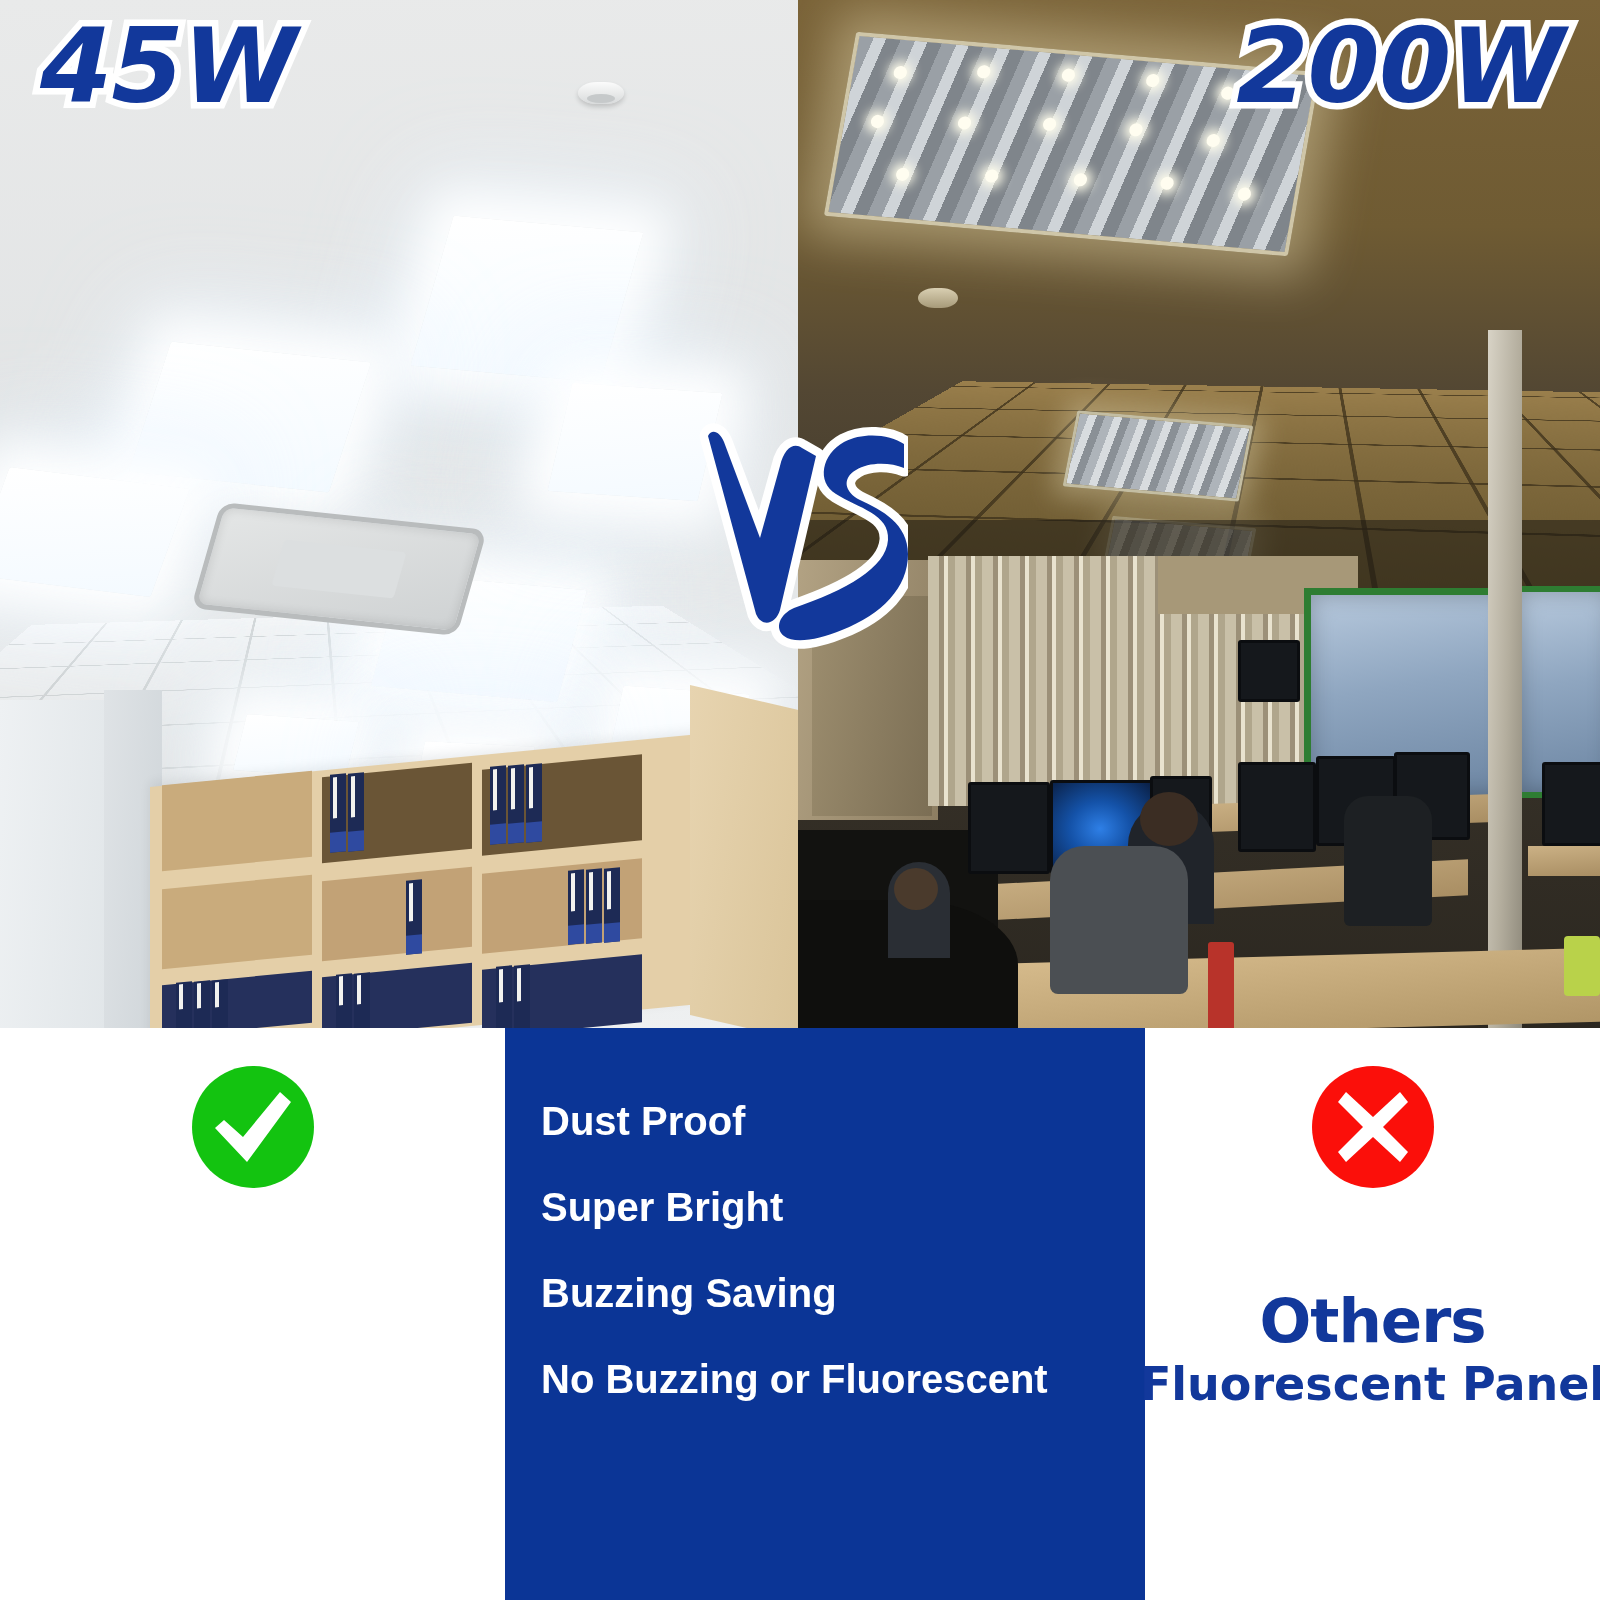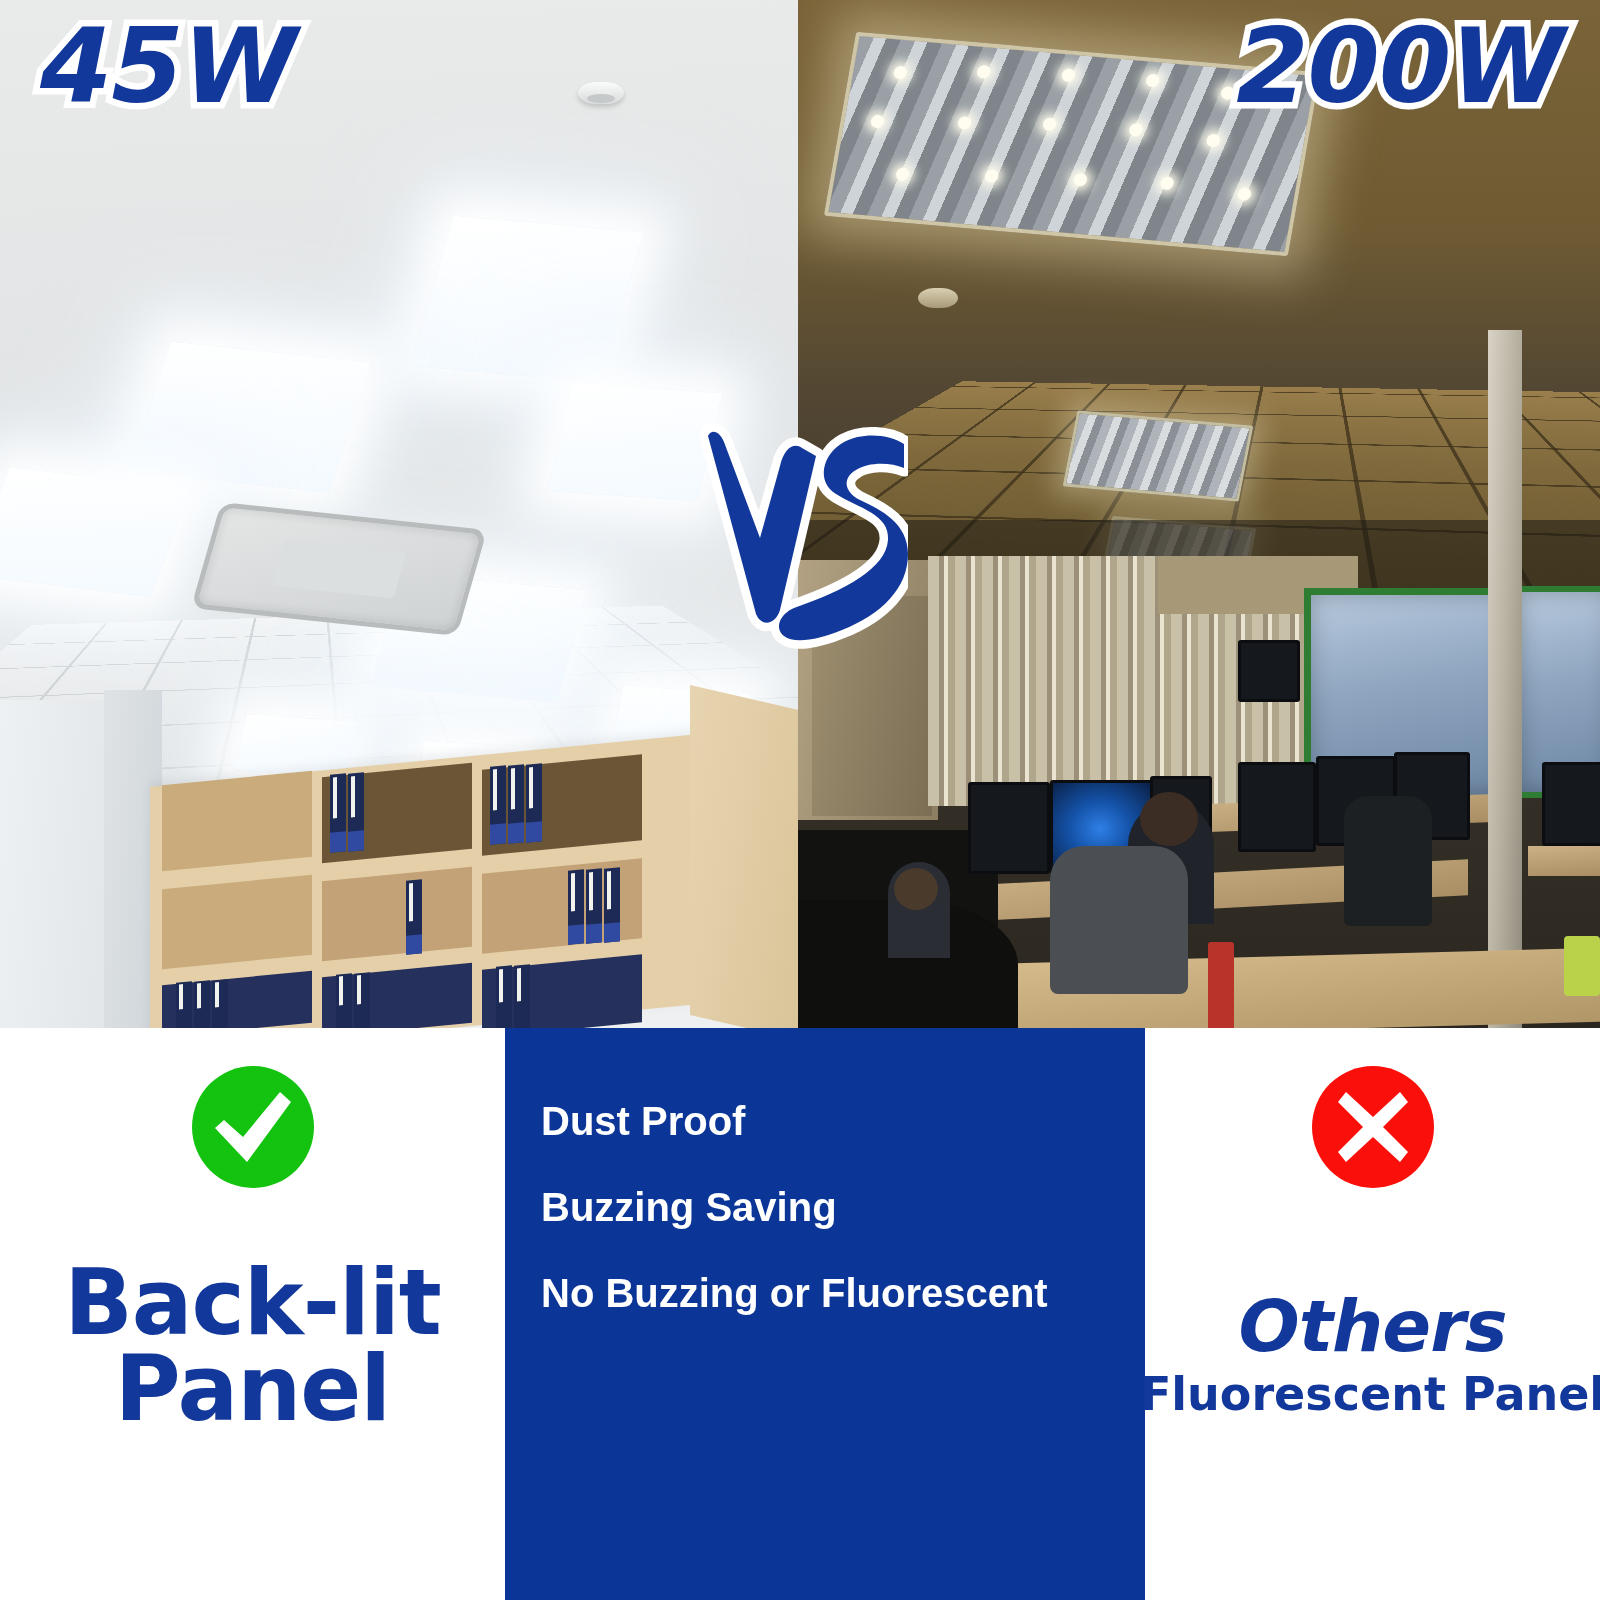--- a/index.html
+++ b/index.html
@@ -110,21 +110,21 @@
 
   .mark{margin-top:38px;width:122px;height:122px;border-radius:50%;position:relative;}
   .mark.good{background:#13c310;}
   .mark.bad{background:#fb0f0a;}
   .mark .tick{position:absolute;left:20px;top:24px;width:82px;height:74px;}
   .mark .cross{position:absolute;left:24px;top:24px;width:74px;height:74px;}
 
   .big{color:#12389b;font-weight:700;line-height:.96;text-align:center;
     font-family:"DejaVu Sans","Liberation Sans",sans-serif;letter-spacing:-1px;}
   .big-l{margin-top:72px;font-size:90px;}
-  .big-r{margin-top:104px;font-size:72px;font-style:italic;}
+  .big-r{margin-top:104px;font-size:61px;}
   .sub{color:#12389b;font-weight:700;font-size:46px;text-align:center;margin-top:6px;
     font-family:"DejaVu Sans","Liberation Sans",sans-serif;white-space:nowrap;}
 </style>
 </head>
 <body>
 
 <div class="stage">
 
   <div class="photo-row">
 
@@ -312,29 +312,26 @@
   </div>
 
   <div class="bottom">
 
     <div class="side side-l">
       <div class="mark good">
         <svg class="tick" viewBox="0 0 82 74" aria-hidden="true">
           <path d="M3 38 L12 30 L31 47 L68 2 L79 12 L35 72 Z" fill="#ffffff"></path>
         </svg>
       </div>
-      <div class="big big-l">
-        <span>Back-lit</span><br>
-        <span>Panel</span>
-      </div>
     </div>
 
     <div class="feat">
       <div class="feat-list">
         <div class="feat-item">Dust Proof</div>
+        <div class="feat-item">Super  Bright</div>
         <div class="feat-item">Buzzing Saving</div>
         <div class="feat-item">No Buzzing or Fluorescent</div>
       </div>
     </div>
 
     <div class="side side-r">
       <div class="mark bad">
         <svg class="cross" viewBox="0 0 74 74" aria-hidden="true">
           <path d="M10 2 L37 27 L64 2 L72 12 L47 37 L72 62 L64 72 L37 47 L10 72 L2 62 L27 37 L2 12 Z" fill="#ffffff"></path>
         </svg>

